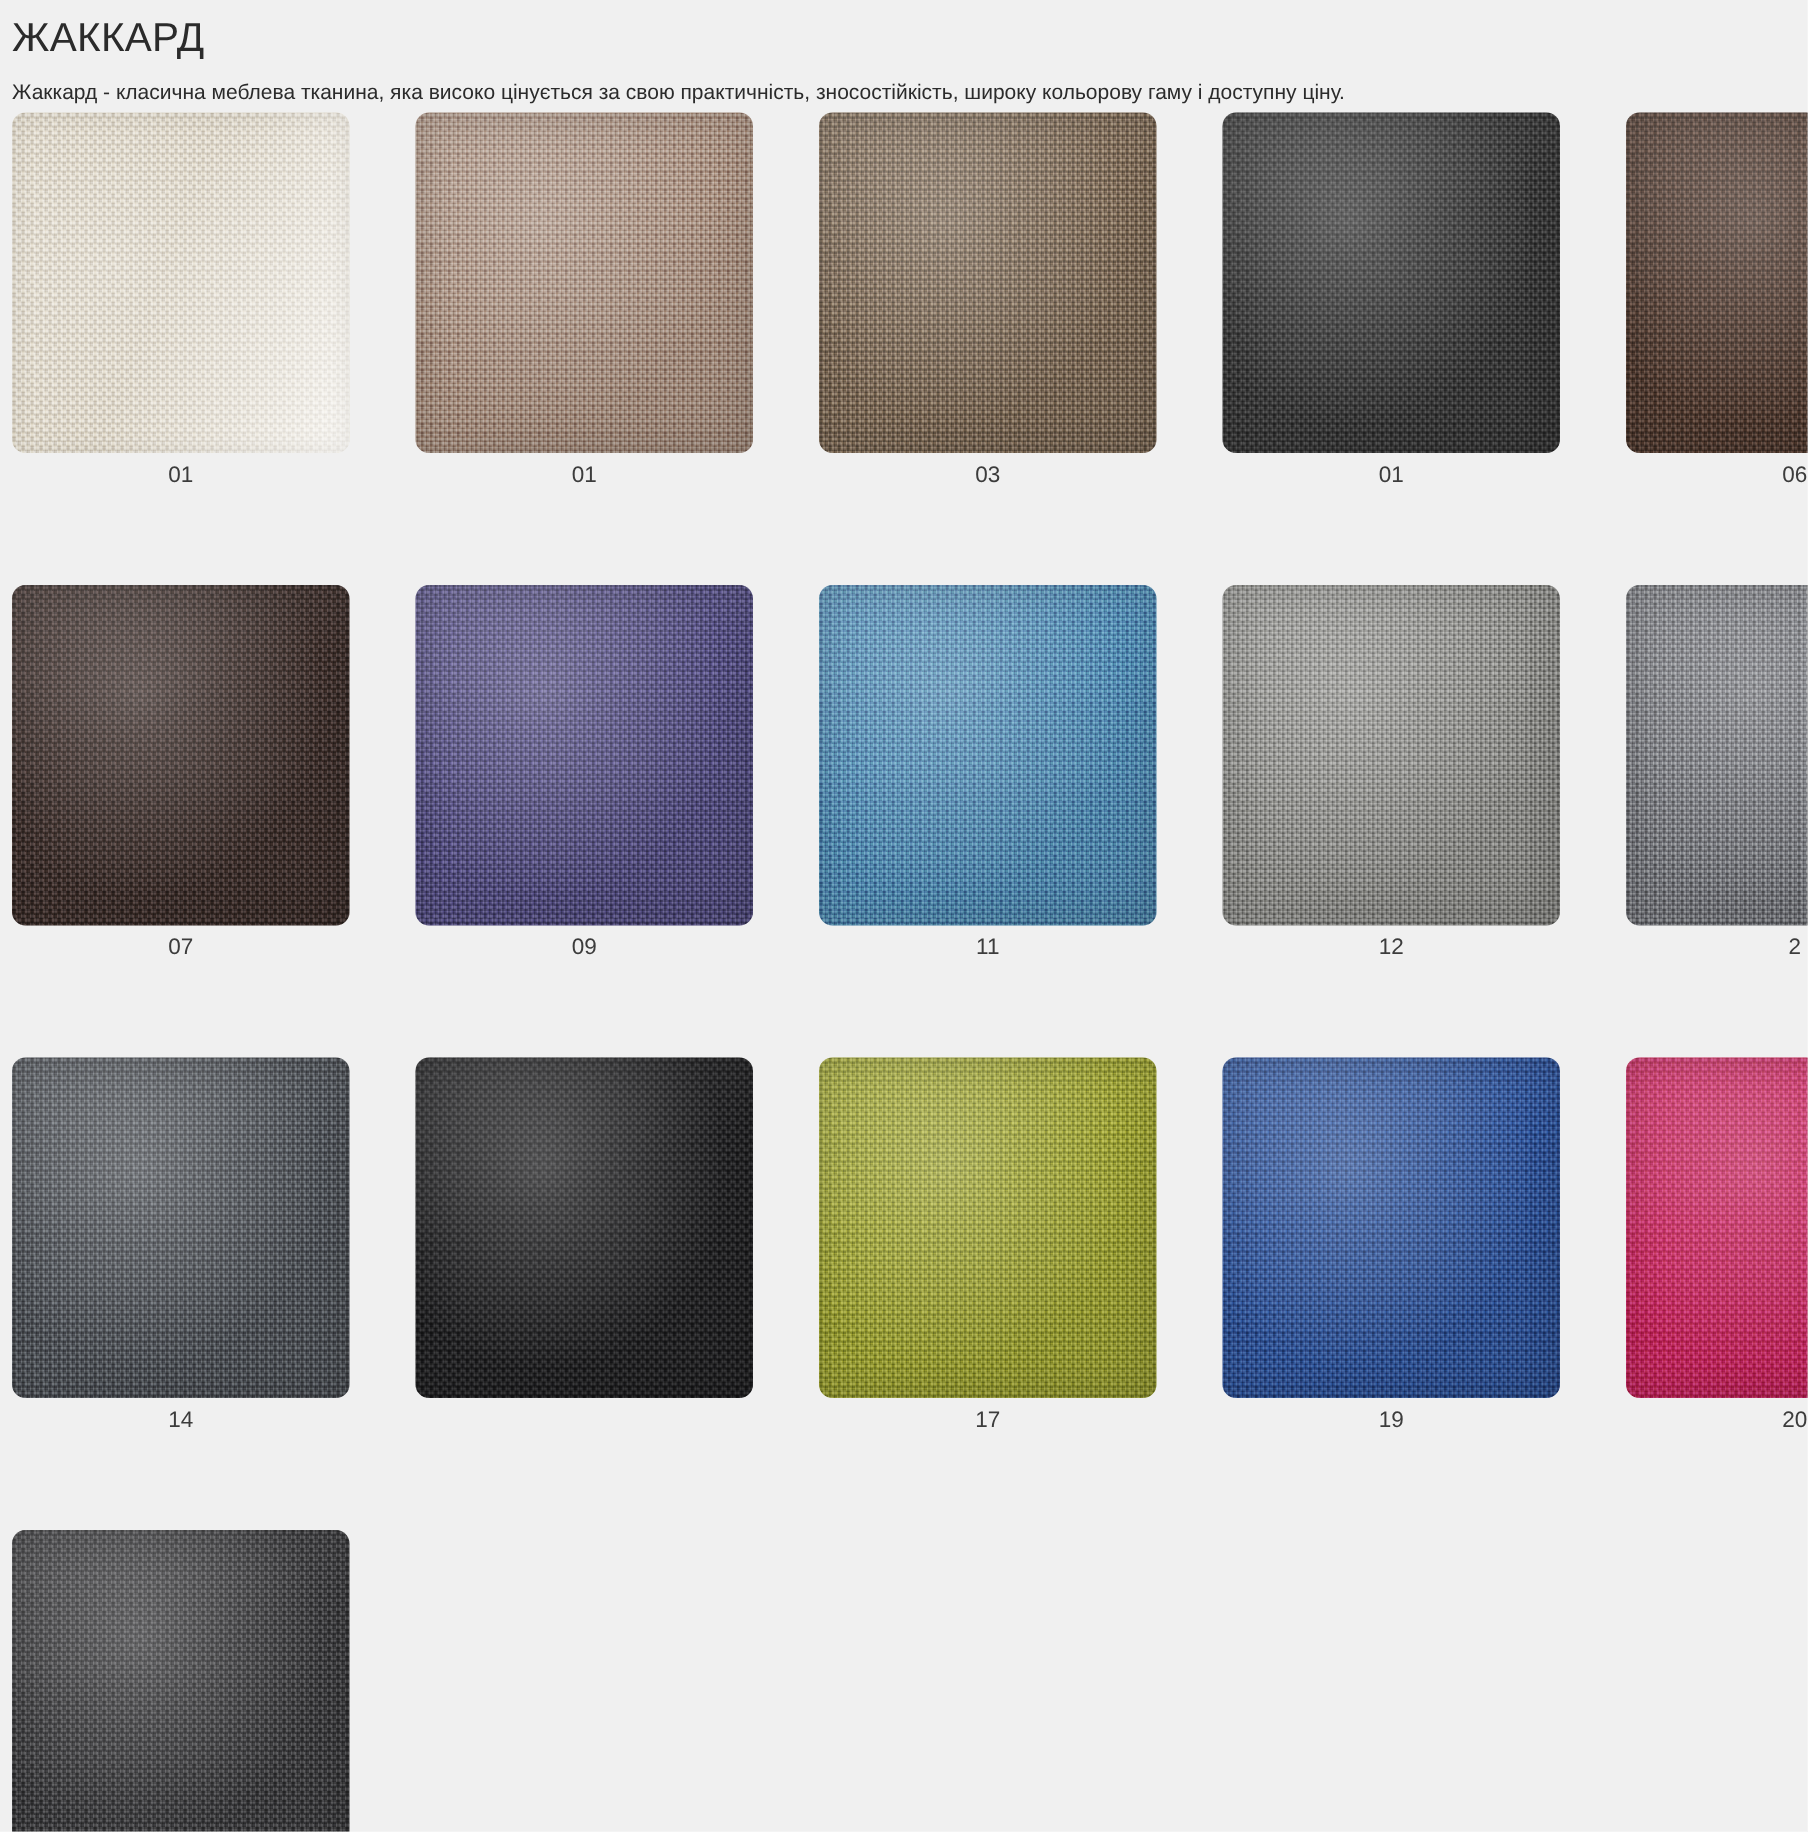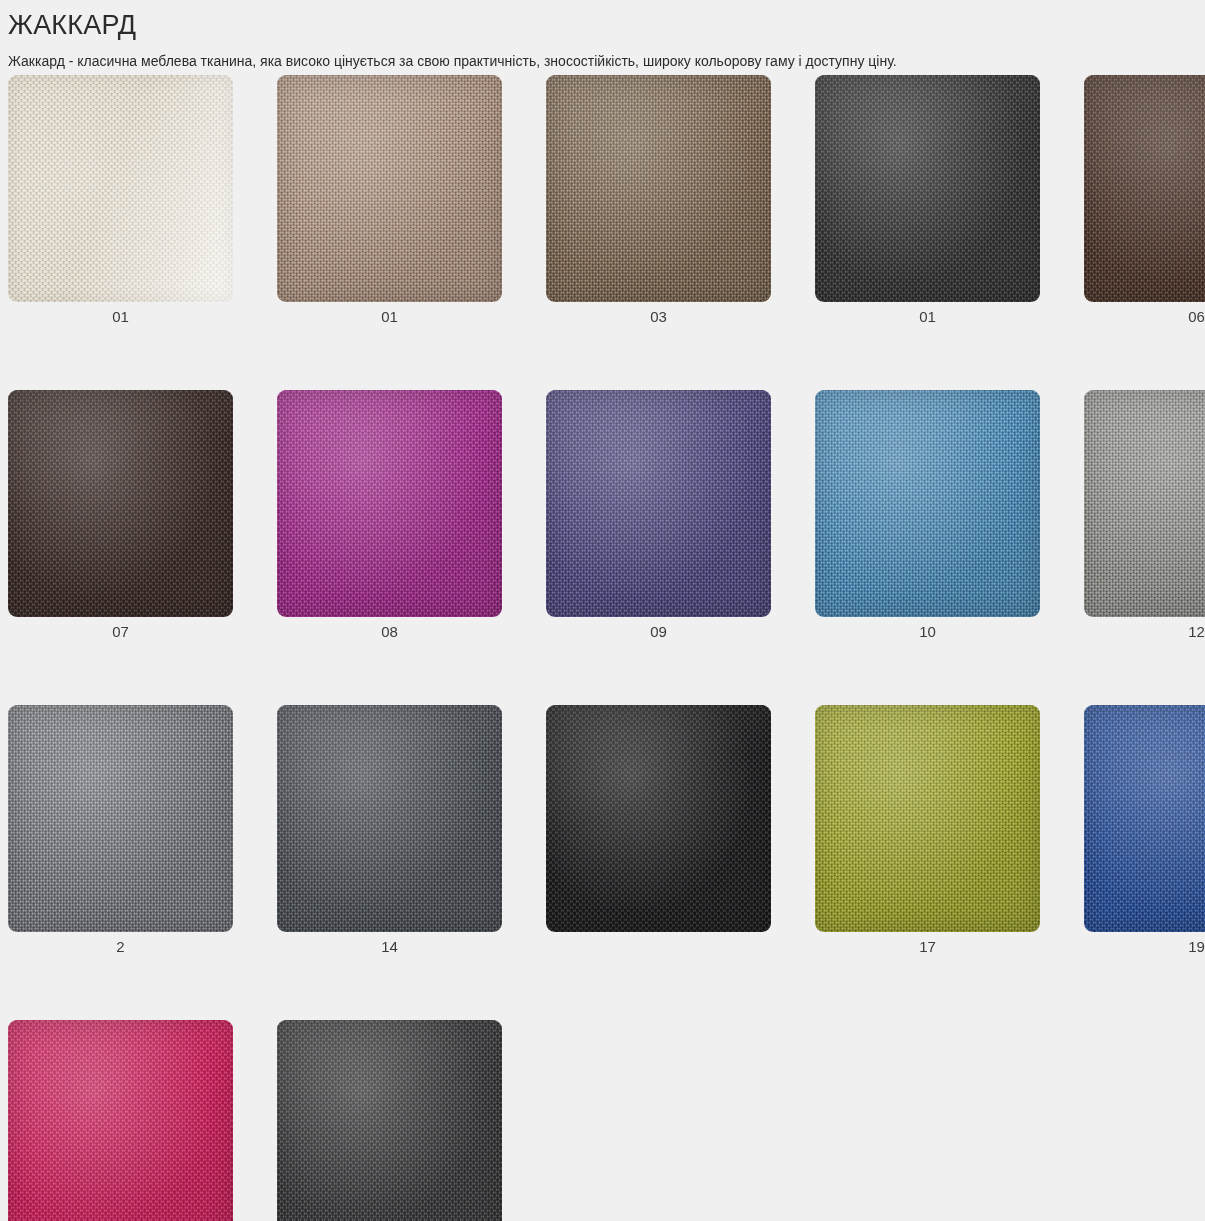--- a/index.html
+++ b/index.html
@@ -189,45 +189,36 @@
       <div class="swatch-cell">
         <div class="swatch-tile" style="background-color: rgb(59, 44, 40);">
           <div class="weave2"></div>
           <div class="weave"></div>
           <div class="sheen"></div>
           <div class="vignette"></div>
         </div>
         <div class="swatch-label">07</div>
       </div>
       <div class="swatch-cell">
-        <div class="swatch-tile" style="background-color: rgb(160, 45, 138);">
-          <div class="weave2"></div>
-          <div class="weave"></div>
-          <div class="sheen"></div>
-          <div class="vignette"></div>
-        </div>
-        <div class="swatch-label">08</div>
-      </div>
-      <div class="swatch-cell">
         <div class="swatch-tile" style="background-color: rgb(80, 74, 126);">
           <div class="weave2"></div>
           <div class="weave"></div>
           <div class="sheen"></div>
           <div class="vignette"></div>
         </div>
         <div class="swatch-label">09</div>
       </div>
       <div class="swatch-cell">
         <div class="swatch-tile" style="background-color: rgb(77, 138, 180);">
           <div class="weave2"></div>
           <div class="weave"></div>
           <div class="sheen"></div>
           <div class="vignette"></div>
         </div>
-        <div class="swatch-label">10</div>
+        <div class="swatch-label">11</div>
       </div>
       <div class="swatch-cell">
         <div class="swatch-tile" style="background-color: rgb(142, 142, 138);">
           <div class="weave2"></div>
           <div class="weave"></div>
           <div class="sheen"></div>
           <div class="vignette"></div>
         </div>
         <div class="swatch-label">12</div>
       </div>

